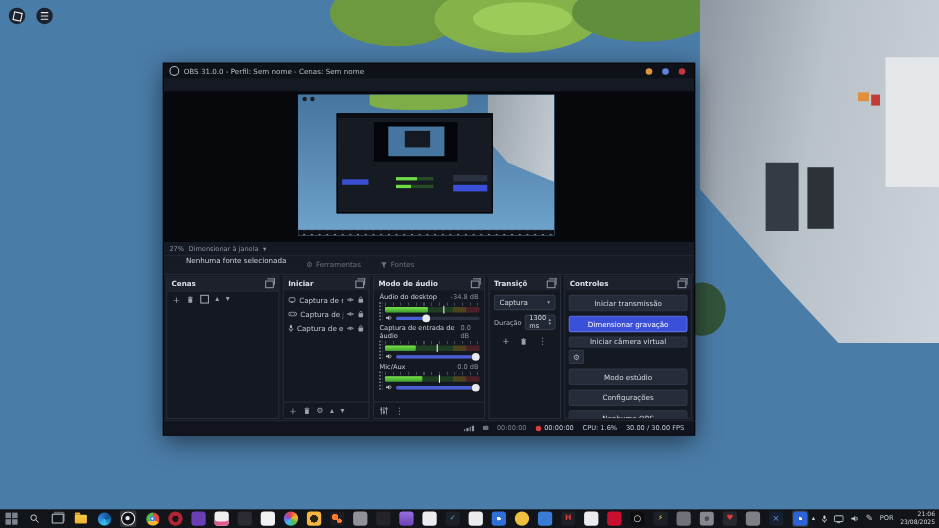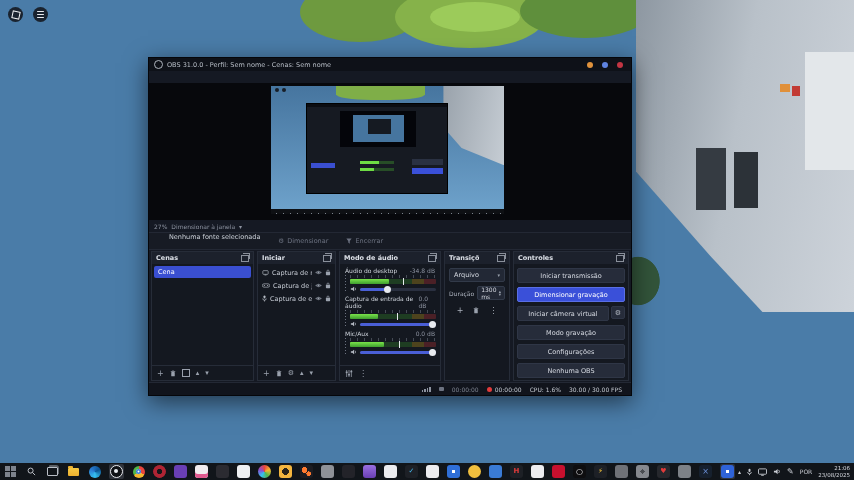--- a/index.html
+++ b/index.html
@@ -78,21 +78,21 @@
   
   .dd{height:12px;background:#222835;border:1px solid #323a49;border-radius:2px;display:flex;align-items:center;justify-content:space-between;padding:0 4px;font-size:6.5px;margin:2px 2px;color:#d6dae2;}
   .durrow{display:flex;align-items:center;gap:3px;font-size:6px;color:#aeb4bf;margin:4px 2px 0;}
   .spin{flex:1;height:12px;background:#222835;border:1px solid #323a49;border-radius:2px;display:flex;align-items:center;justify-content:space-between;padding:0 3px;font-size:6px;color:#d6dae2;}
   .ud{display:flex;flex-direction:column;font-size:4.5px;line-height:3.4px;color:#9aa1ad;}
   .trow{display:flex;justify-content:center;gap:10px;margin-top:6px;color:#aeb4bf;font-size:8px;align-items:center;}
   
   .cbtn{height:13px;margin:0 3px 4px;background:#262c3a;border:1px solid #2f3646;border-radius:2px;display:flex;align-items:center;justify-content:center;font-size:6.5px;color:#d6dae2;}
   .cbtn.first{margin-top:2px;}
   .cbtn.active{background:#3a50d9;border-color:#5a6fe4;color:#fff;}
-  .vrow{display:flex;gap:2px;margin:0 3px 4px;}
+  .vrow{display:flex;gap:2px;margin:0 3px 4px;flex-direction:column;}
   .vrow .cbtn{flex:1;margin:0;}
   .vgear{width:14px;height:13px;background:#262c3a;border:1px solid #2f3646;border-radius:2px;display:flex;align-items:center;justify-content:center;font-size:7px;color:#aeb4bf;box-sizing:border-box;}
   
   .statusbar{position:absolute;left:0;top:324px;width:100%;height:13px;background:#11141c;border-top:1px solid #232834;display:flex;align-items:center;justify-content:flex-end;gap:8px;padding:0 9px;font-size:6px;color:#c6cbd3;box-sizing:border-box;}
   .sig{display:flex;align-items:flex-end;gap:1px;}
   .sig i{width:1.5px;background:#8d93a0;display:block;}
   .dashico{width:5px;height:4px;background:#6c7280;border-radius:1px;}
   .dimtime{color:#7d8390;}
   .rec{display:flex;align-items:center;gap:3px;}
   .recdot{width:5px;height:5px;border-radius:50%;background:#e23b3b;}
@@ -214,41 +214,36 @@
     <div class="zoomrow">
       <span>27%</span>
       <span>Dimensionar à janela</span>
       <span>▾</span>
     </div>
 
     <div class="srcrow">
       <span>Nenhuma fonte selecionada</span>
       <span class="dis">
         <i>⚙</i>
-        <span>Dimensionar</span>
+        <span>Ferramentas</span>
       </span>
       <span class="dis">
         <svg width="6" height="6" viewBox="0 0 8 8">
             <path d="M0.5 0.5h7L5 4v3.5L3 6V4Z" fill="#6c7280"></path>
           </svg>
-        <span>Encerrar</span>
+        <span>Fontes</span>
       </span>
     </div>
 
     <div class="docks">
 
       <div class="panel" style="left:2px;width:103px;">
         <div class="panel-h">
           <span>Cenas</span>
           <span class="pop"></span>
-        </div>
-        <div class="panel-b">
-          <div class="scene-item">
-            <span>Cena</span>
-          </div>
         </div>
         <div class="panel-f">
           <span>+</span>
           <svg width="6" height="7" viewBox="0 0 8 10">
               <rect x="1.5" y="3" width="5" height="6" rx="0.8" fill="#9aa1ad"></rect>
               <rect x="0.8" y="1.8" width="6.4" height="1" fill="#9aa1ad"></rect>
               <rect x="2.8" y="0.8" width="2.4" height="1" fill="#9aa1ad"></rect>
             </svg>
           <span class="sqico"></span>
           <span class="tgl">▴</span>
@@ -422,21 +417,21 @@
         </div>
       </div>
 
       <div class="panel" style="left:295px;width:66px;">
         <div class="panel-h">
           <span style="white-space:nowrap;overflow:hidden;">Transições de ce...</span>
           <span class="pop"></span>
         </div>
         <div class="panel-b">
           <div class="dd">
-            <span>Arquivo</span>
+            <span>Captura</span>
             <span style="font-size:5px;color:#9aa1ad;">▾</span>
           </div>
           <div class="durrow">
             <span>Duração</span>
             <span class="spin">
               <span>1300 ms</span>
               <span class="ud">
                   <span>▴</span>
                   <span>▾</span>
                 </span>
@@ -461,21 +456,21 @@
         </div>
         <div class="panel-b" style="padding:2px 0;">
           <div class="cbtn first">Iniciar transmissão</div>
           <div class="cbtn active">Dimensionar gravação</div>
           <div class="vrow">
             <div class="cbtn">Iniciar câmera virtual</div>
             <div class="vgear">
                 <span>⚙</span>
               </div>
           </div>
-          <div class="cbtn">Modo gravação</div>
+          <div class="cbtn">Modo estúdio</div>
           <div class="cbtn">Configurações</div>
           <div class="cbtn">Nenhuma OBS</div>
         </div>
       </div>
 
     </div>
 
     <div class="statusbar">
       <span class="sig">
           <i style="height:2px;"></i>

